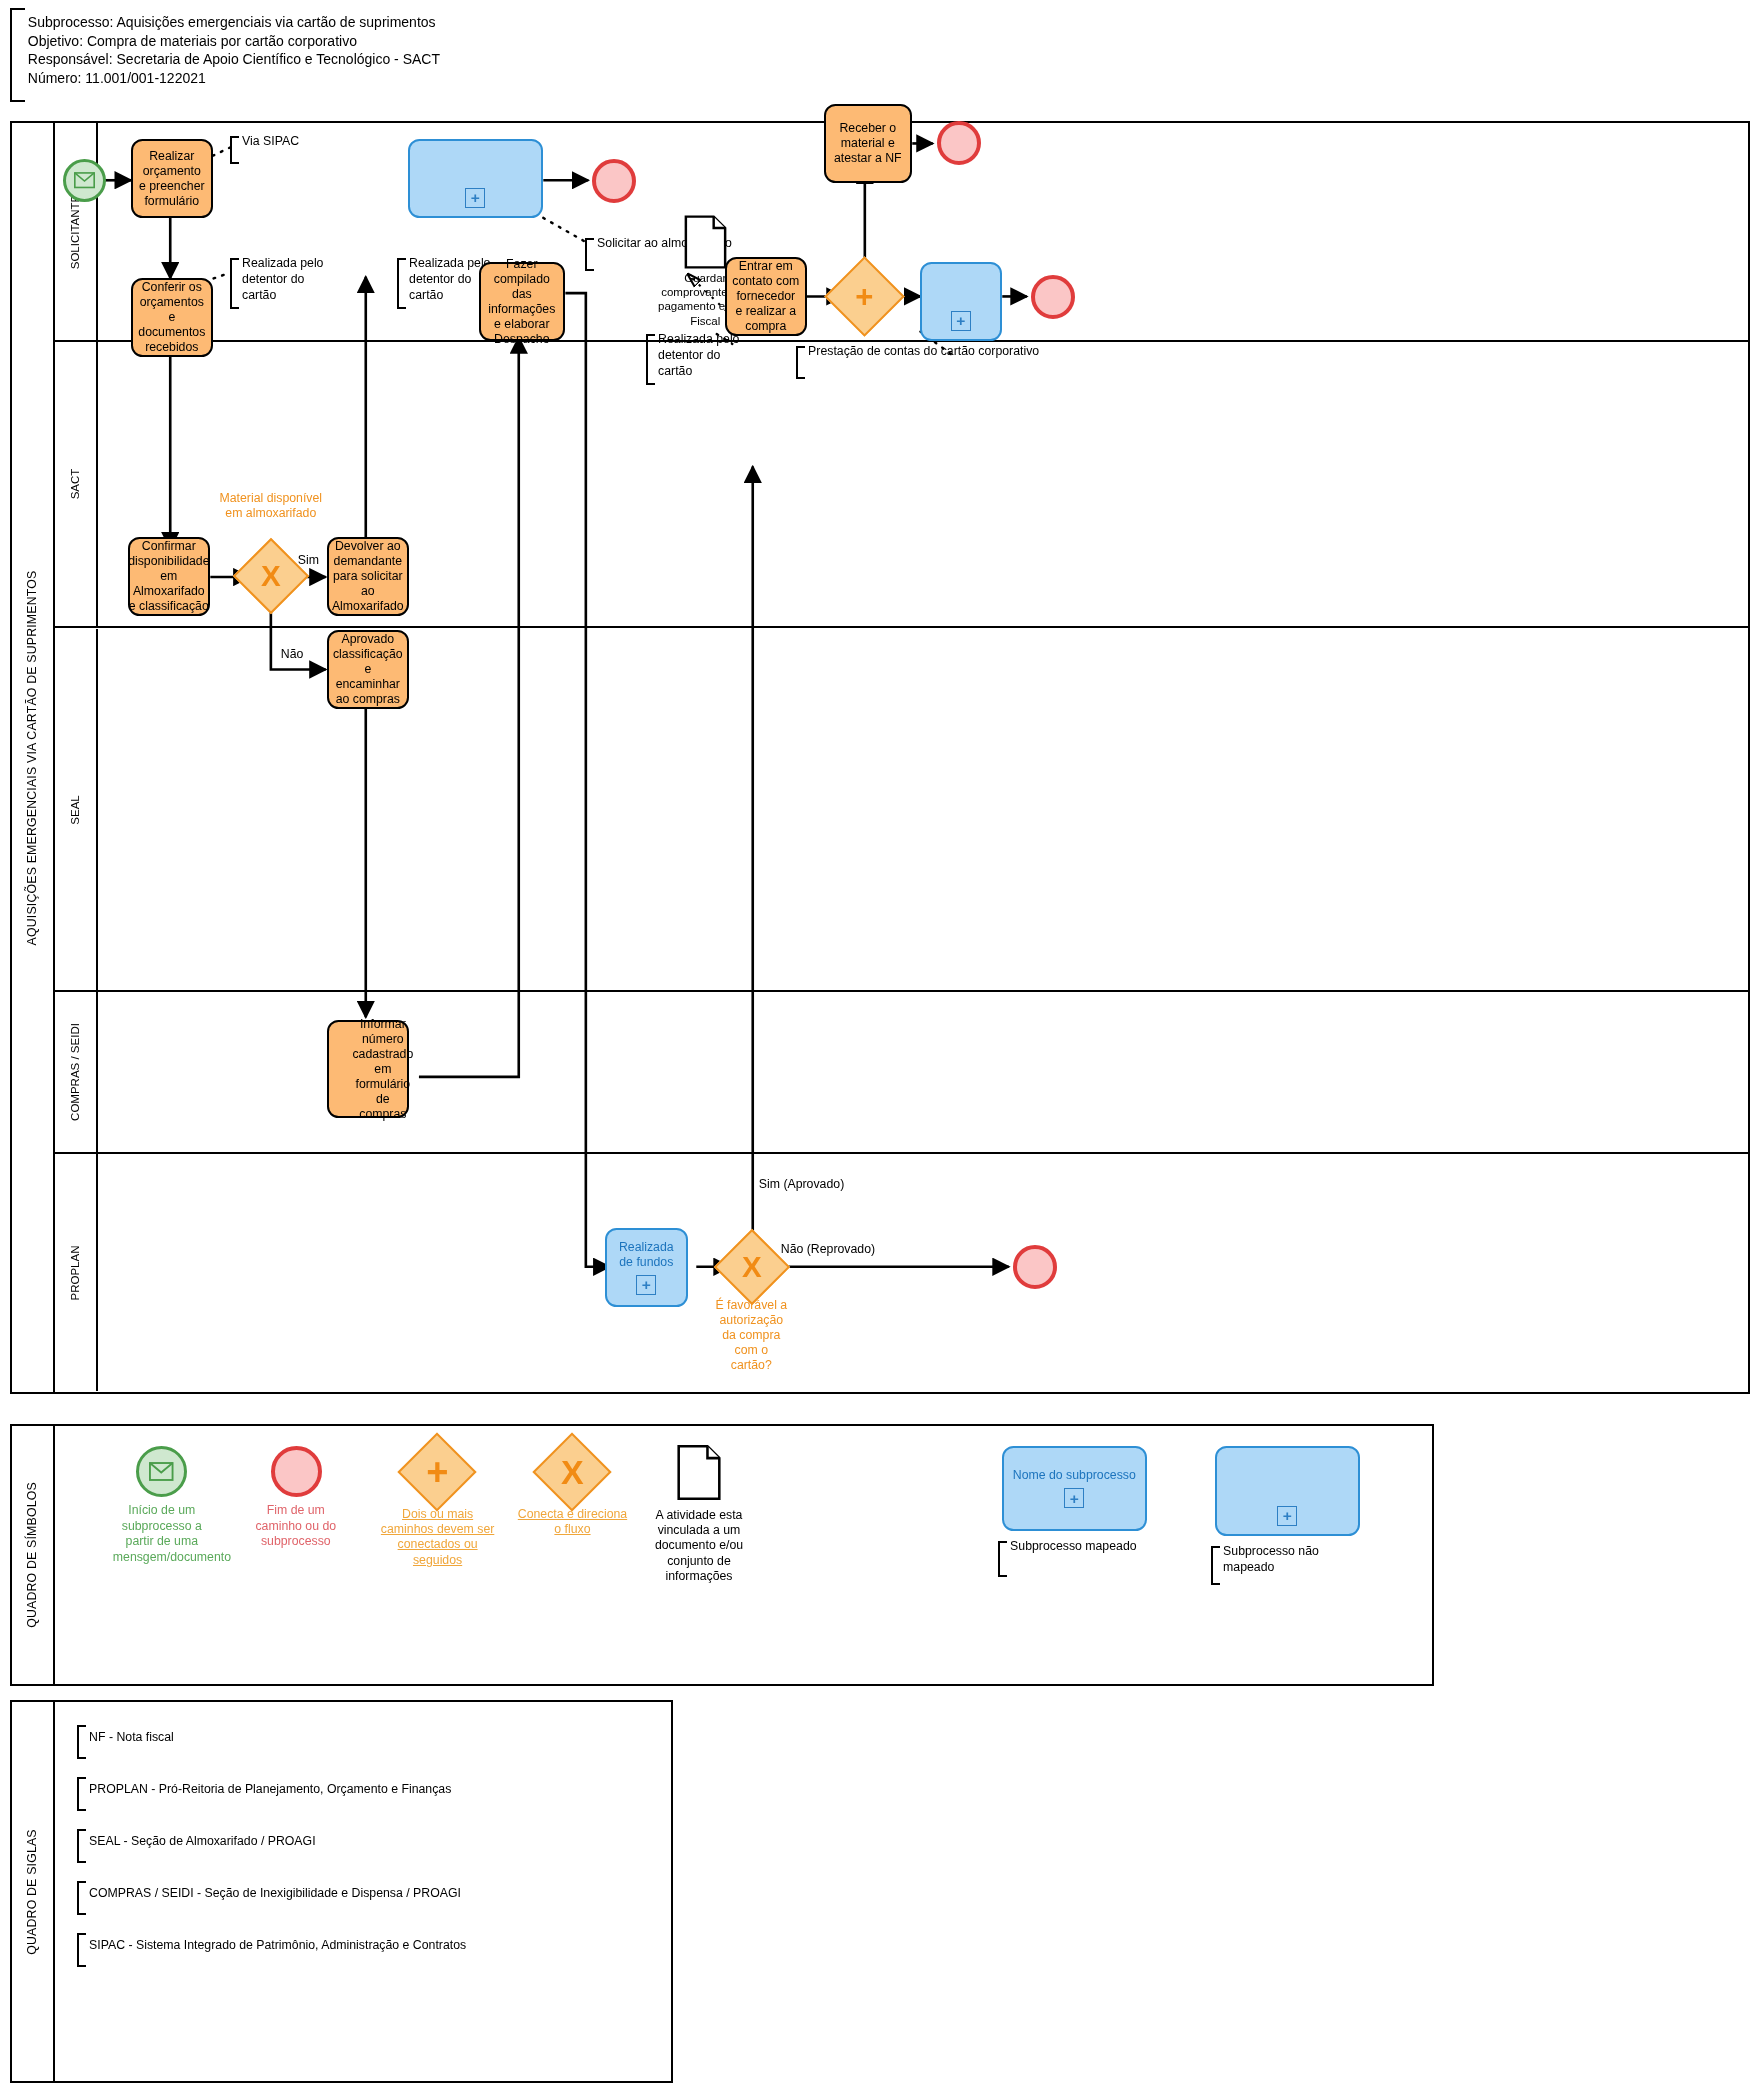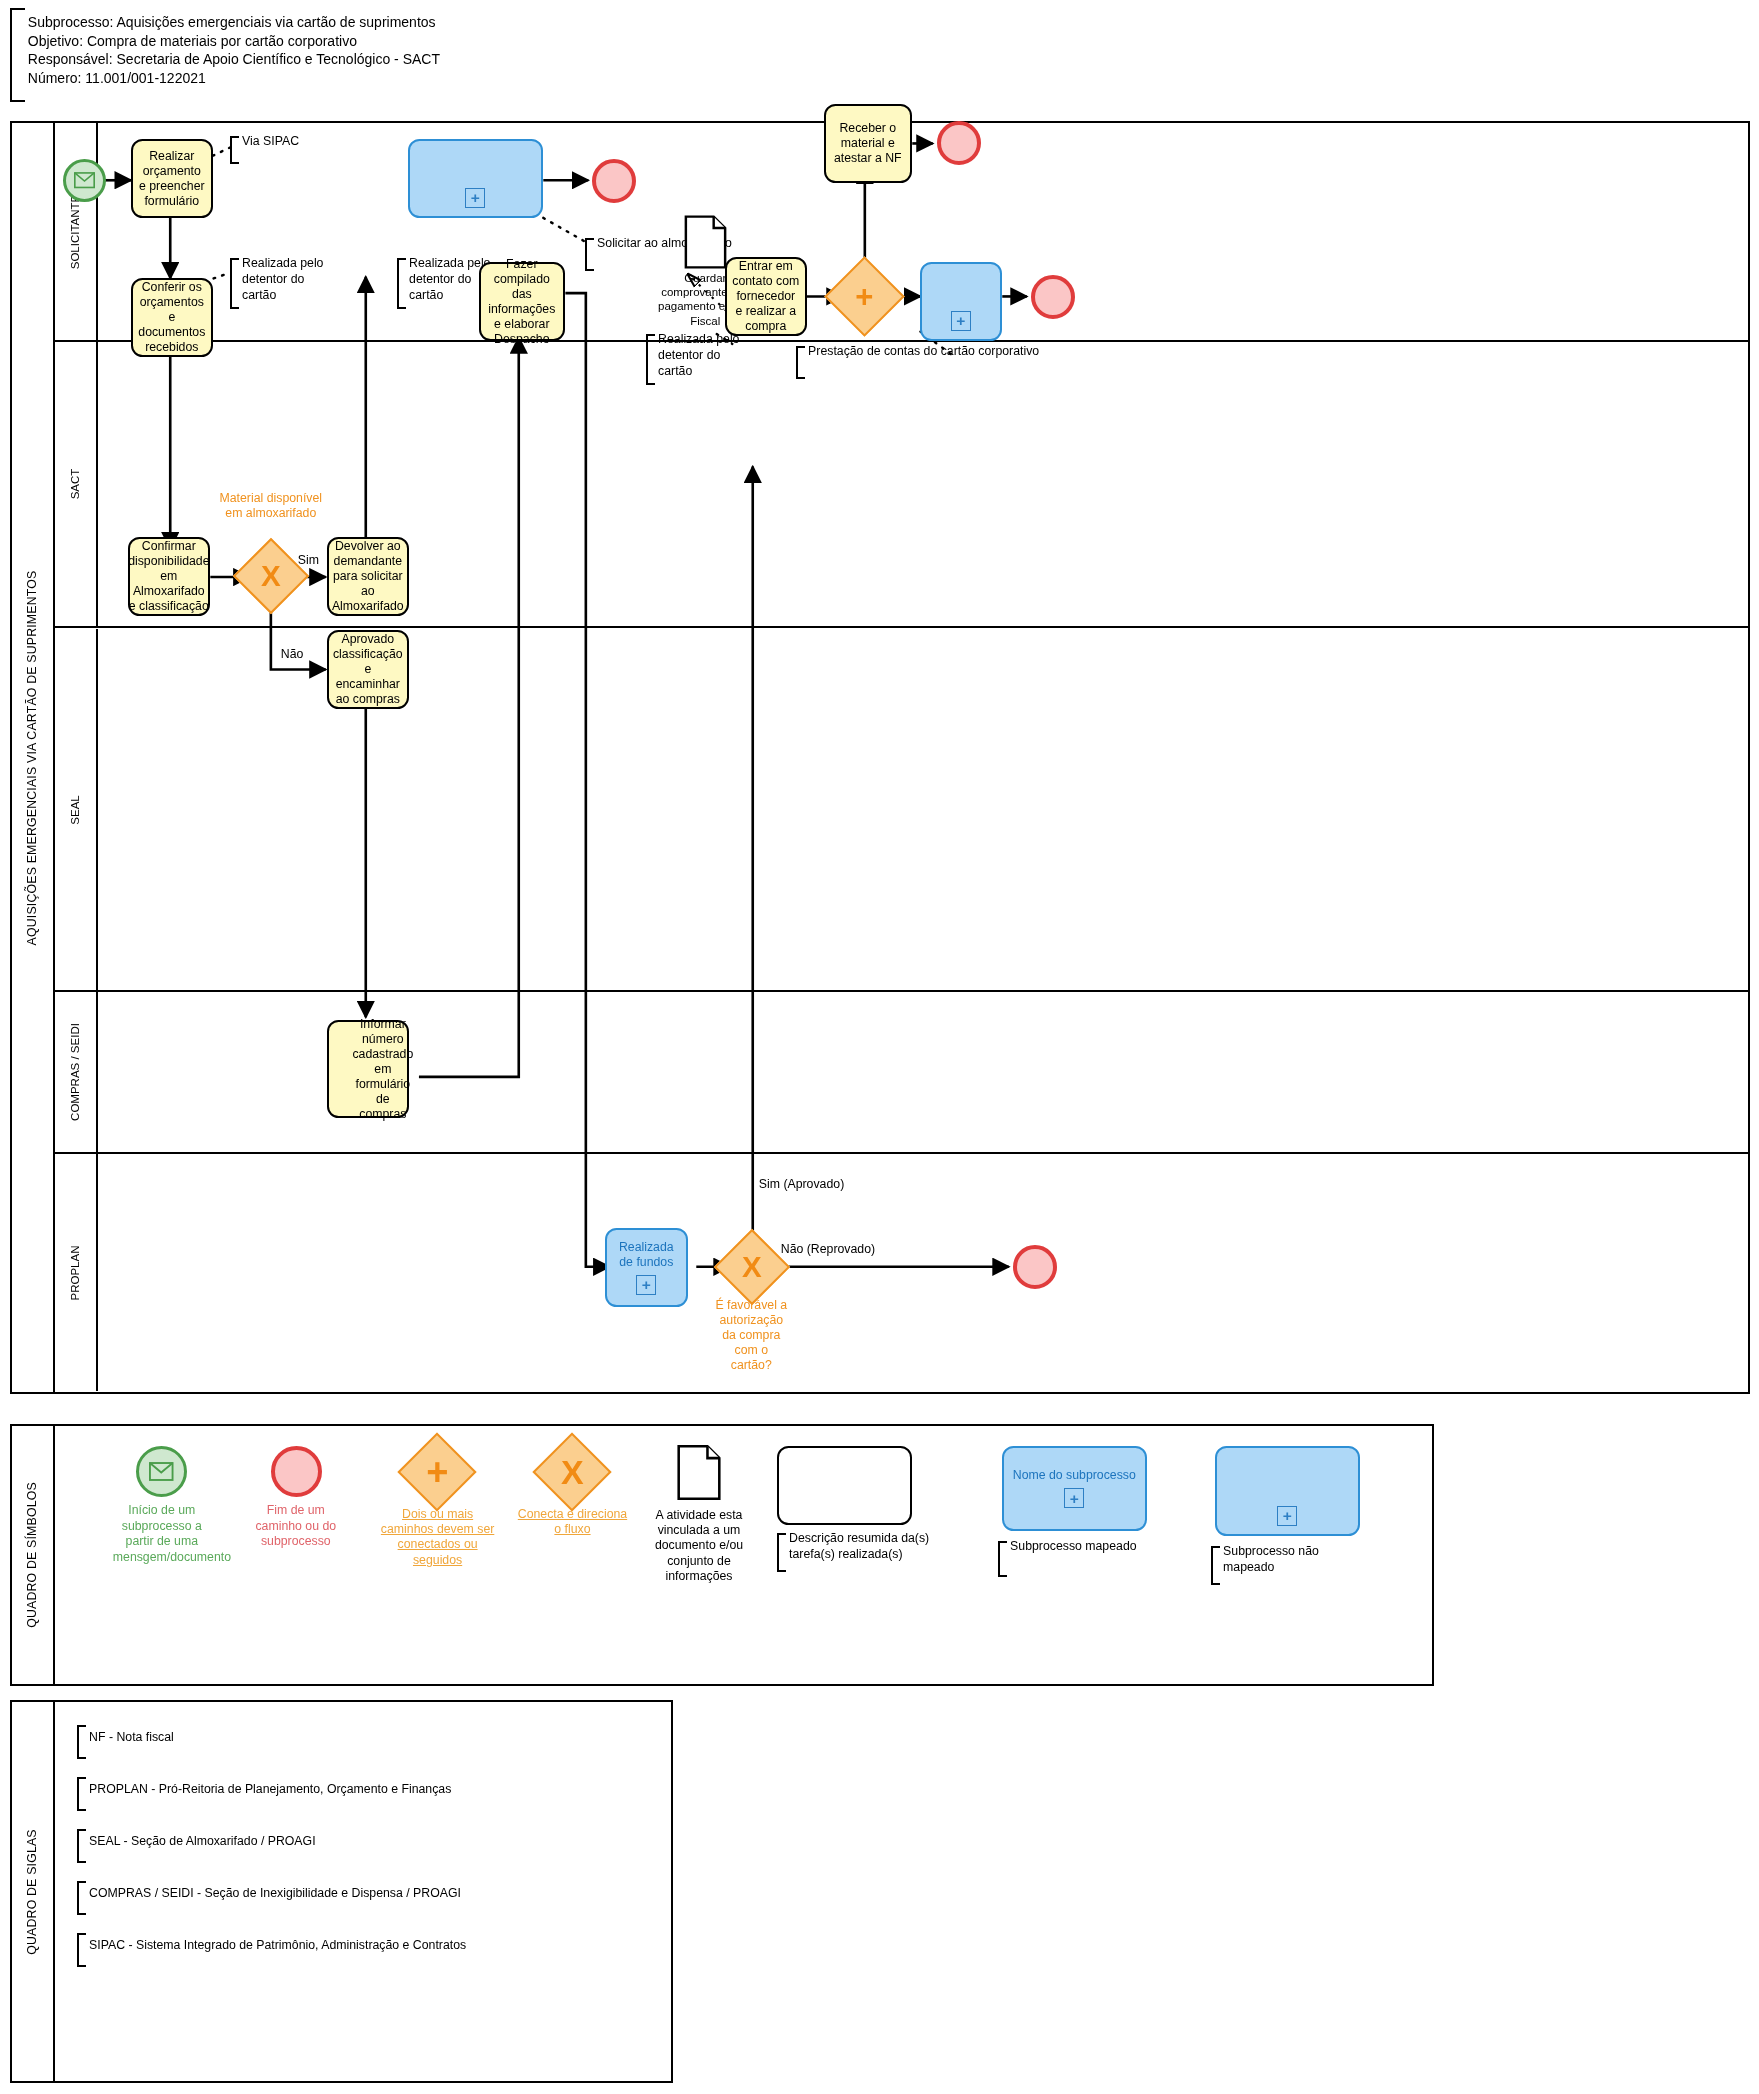--- a/index.html
+++ b/index.html
@@ -18,21 +18,21 @@
   .vlabel{position:absolute;left:50%;top:50%;transform:translate(-50%,-50%) rotate(-90deg);
           white-space:nowrap;font-size:12.3px;letter-spacing:0.2px;}
   .lane{position:absolute;left:43px;right:0;box-sizing:border-box;border-bottom:2.5px solid #000;}
   .lane.last{border-bottom:none;}
   .lanehdr{position:absolute;left:0;top:0;bottom:0;width:43px;border-right:2.5px solid #000;box-sizing:border-box;}
   .lanelabel{position:absolute;left:50%;top:50%;transform:translate(-50%,-50%) rotate(-90deg);
              white-space:nowrap;font-size:11.5px;}
 
   
   .node{position:absolute;box-sizing:border-box;}
-  .task{border:2.5px solid #000;border-radius:11.5px;background:#fef9c3;
+  .task{border:2.5px solid #000;border-radius:11.5px;background:#fdba74;
         display:flex;align-items:center;justify-content:center;text-align:center;
         font-size:12.3px;line-height:1.22;padding:3.3px 4.9px;}
   .subproc{border:2.5px solid #2d8fd5;border-radius:11.5px;background:#aed8f7;
            display:flex;flex-direction:column;align-items:center;justify-content:center;
            text-align:center;font-size:12.3px;line-height:1.22;color:#1c74bd;padding:3.3px 4.9px;}
   .subproc.empty{justify-content:flex-end;padding-bottom:8.2px;}
   .plusbox{width:18px;height:18px;border:1.6px solid #2d7fc4;color:#2d7fc4;margin-top:4.9px;
            display:flex;align-items:center;justify-content:center;font-size:15.5px;line-height:1;font-weight:700;}
   .subproc.empty .plusbox{margin-top:0;}
 
@@ -323,27 +323,20 @@
     </div>
 
     <div style="position:absolute;left:626px;top:18px;width:123px;">
       <svg width="44" height="57" viewBox="0 0 52 66" style="display:block;margin:0 auto;">
         <path d="M2,2 H36 L50,16 V64 H2 Z" fill="#fff" stroke="#000" stroke-width="3"></path>
         <path d="M36,2 V16 H50" fill="#fff" stroke="#000" stroke-width="3"></path>
       </svg>
       <div class="cap" style="position:relative;margin-top:6.5px;width:106px;margin-left:8.2px;">A atividade esta vinculada a um documento e/ou conjunto de informações</div>
     </div>
 
-    <div style="position:absolute;left:765px;top:19.6px;width:188px;">
-      <div style="width:135px;height:79px;border:2.5px solid #000;border-radius:11.5px;background:#fff;box-sizing:border-box;"></div>
-      <div class="note" style="position:relative;margin-top:8.2px;width:180px;height:39px;">
-        <div class="brk"></div>
-        <div class="txt" style="width:164px;white-space:normal;text-align:left;">Descrição resumida da(s) tarefa(s) realizada(s)</div>
-      </div>
-    </div>
 
     <div style="position:absolute;left:986px;top:19.6px;width:184px;">
       <div class="subproc" style="width:131px;height:75px;margin-left:4.1px;">
         <div>Nome do subprocesso</div>
         <div class="plusbox">+</div>
       </div>
       <div class="note" style="position:relative;margin-top:9.8px;width:176px;height:36px;">
         <div class="brk"></div>
         <div class="txt" style="width:160px;white-space:normal;text-align:left;">Subprocesso mapeado</div>
       </div>

